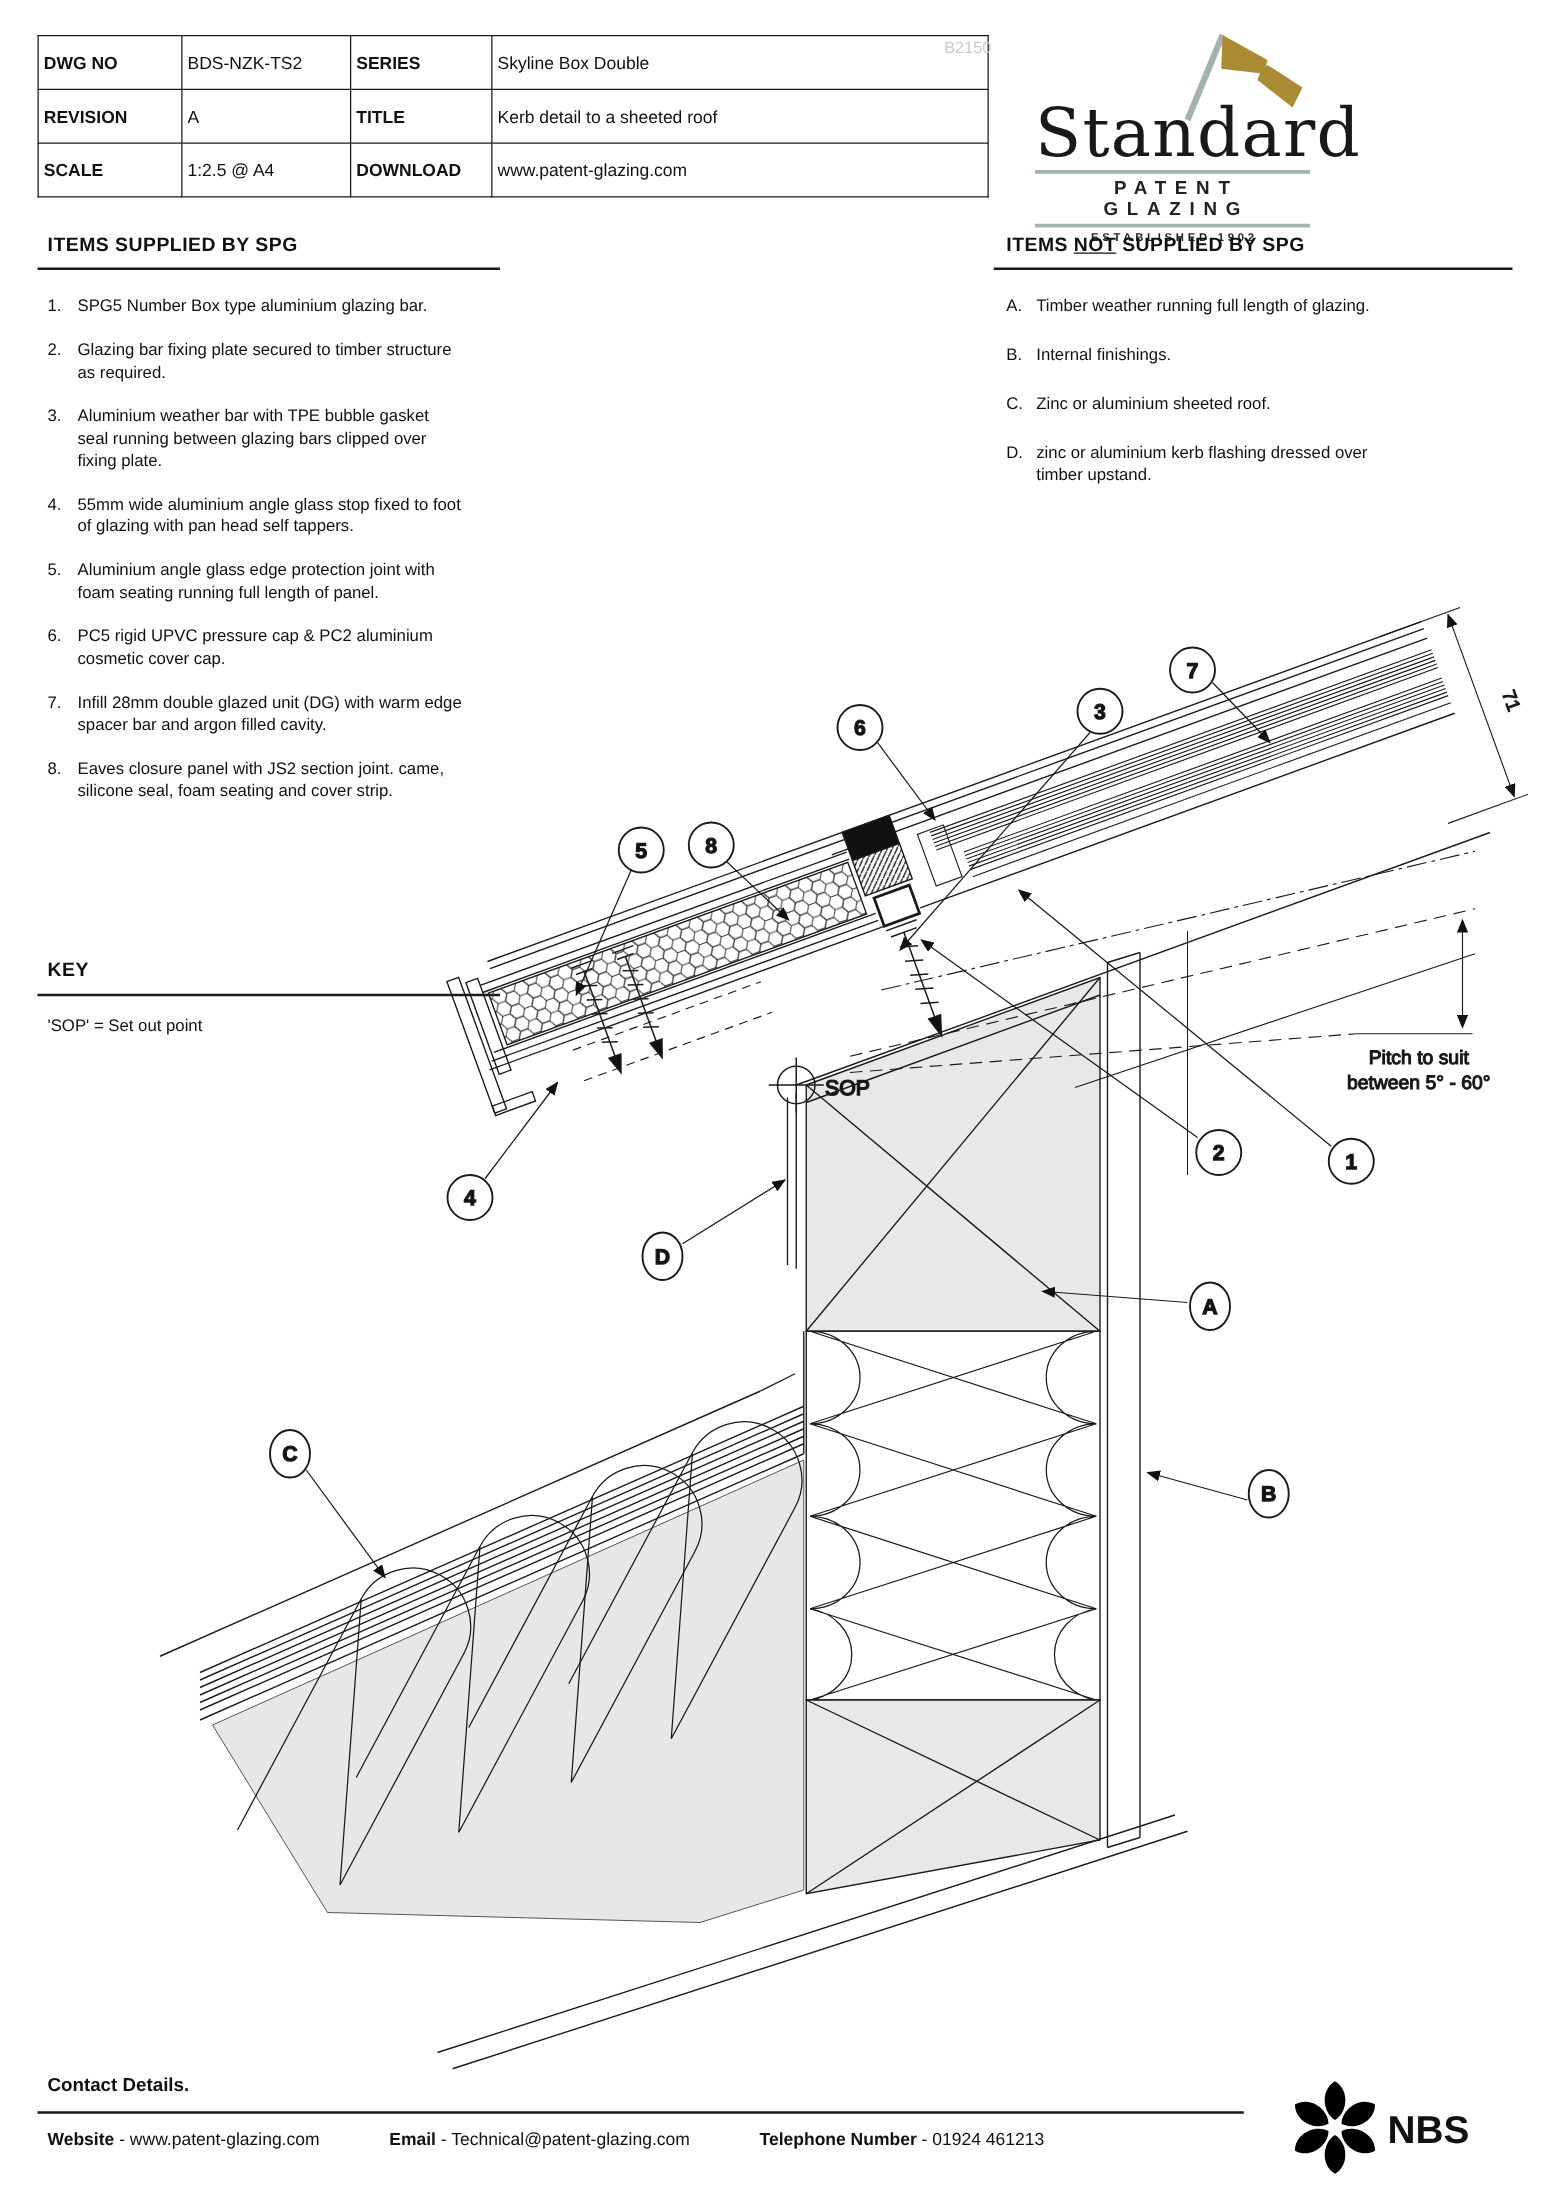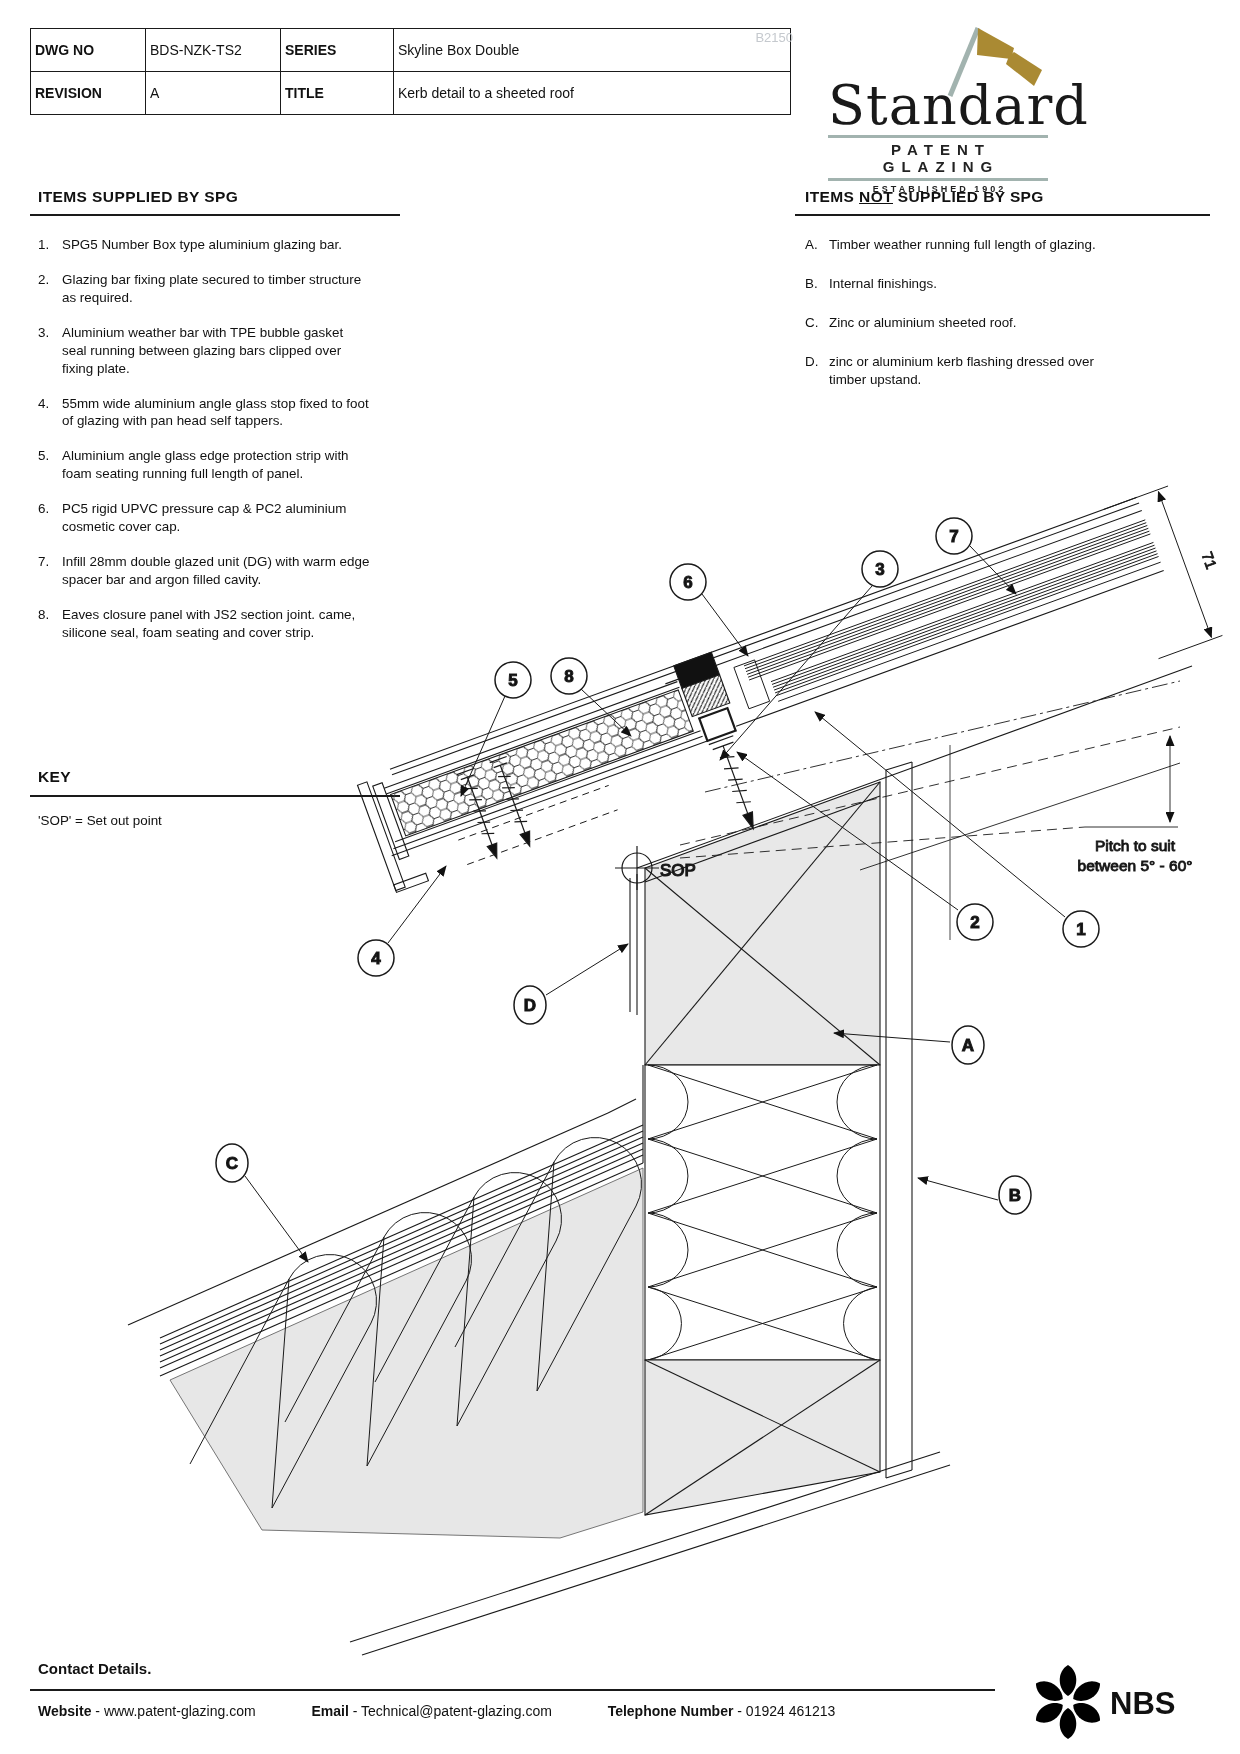--- a/index.html
+++ b/index.html
@@ -48,20 +48,26 @@
     <td>BDS-NZK-TS2</td>
     <td class="lbl">SERIES</td>
     <td>Skyline Box Double</td>
   </tr>
   <tr style="height:43px">
     <td class="lbl">REVISION</td>
     <td>A</td>
     <td class="lbl">TITLE</td>
     <td>Kerb detail to a sheeted roof</td>
   </tr>
+  <tr style="height:43px">
+    <td class="lbl">SCALE</td>
+    <td>1:2.5 @ A4</td>
+    <td class="lbl">DOWNLOAD</td>
+    <td>www.patent-glazing.com</td>
+  </tr>
 </tbody>
   </table>
 <div class="abs watermark" style="left:735px;top:30px;width:58px;text-align:right;">B2150</div>
 
 <div class="abs" style="left:828px;top:22px;width:220px;">
   <svg width="220" height="75" viewBox="0 0 220 75">
     <line x1="122" y1="74" x2="150" y2="6" stroke="#a2b3af" stroke-width="5"></line>
     <path d="M150,6 L186,26 L183,37 L149,33 Z" fill="#aa8a33"></path>
     <path d="M186,30 L214,48 L206,64 L178,42 L181,34 Z" fill="#aa8a33"></path>
   </svg>
@@ -87,21 +93,21 @@
     <div class="li">
         <span class="num">3.</span>
         <span class="txt">Aluminium weather bar with TPE bubble gasket seal running between glazing bars clipped over fixing plate.</span>
       </div>
     <div class="li">
         <span class="num">4.</span>
         <span class="txt">55mm wide aluminium angle glass stop fixed to foot of glazing with pan head self tappers.</span>
       </div>
     <div class="li">
         <span class="num">5.</span>
-        <span class="txt">Aluminium angle glass edge protection strip with foam seating running full length of panel.</span>
+        <span class="txt">Aluminium angle glass edge protection joint with foam seating running full length of panel.</span>
       </div>
     <div class="li">
         <span class="num">6.</span>
         <span class="txt">PC5 rigid UPVC pressure cap &amp; PC2 aluminium cosmetic cover cap.</span>
       </div>
     <div class="li">
         <span class="num">7.</span>
         <span class="txt">Infill 28mm double glazed unit (DG) with warm edge spacer bar and argon filled cavity.</span>
       </div>
     <div class="li">

